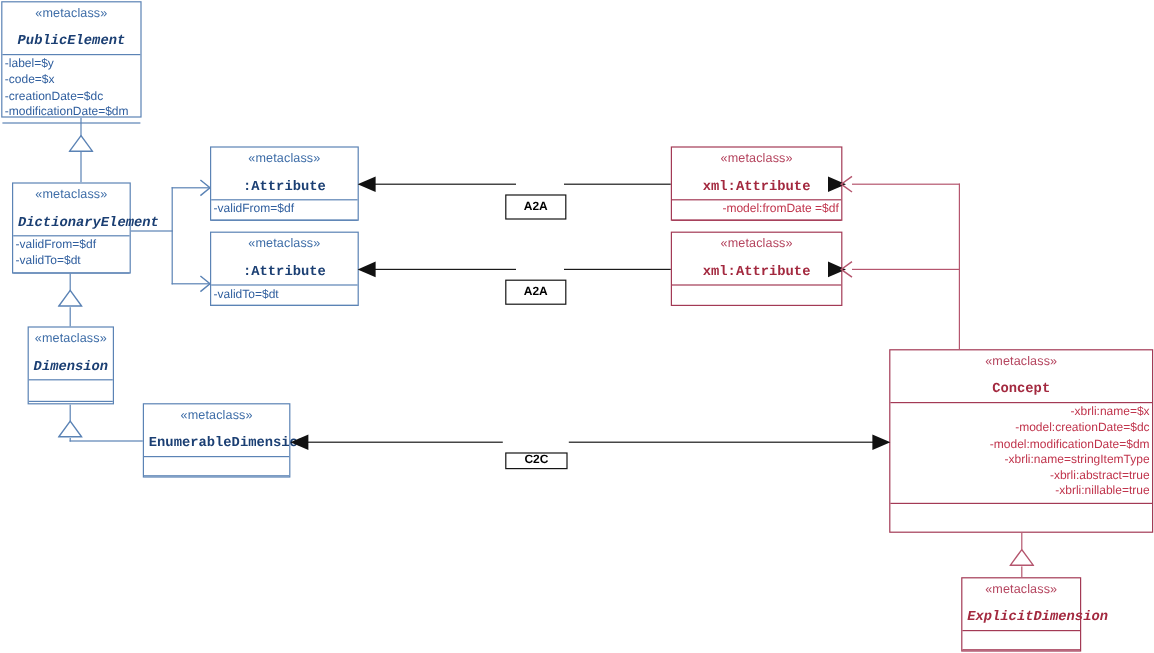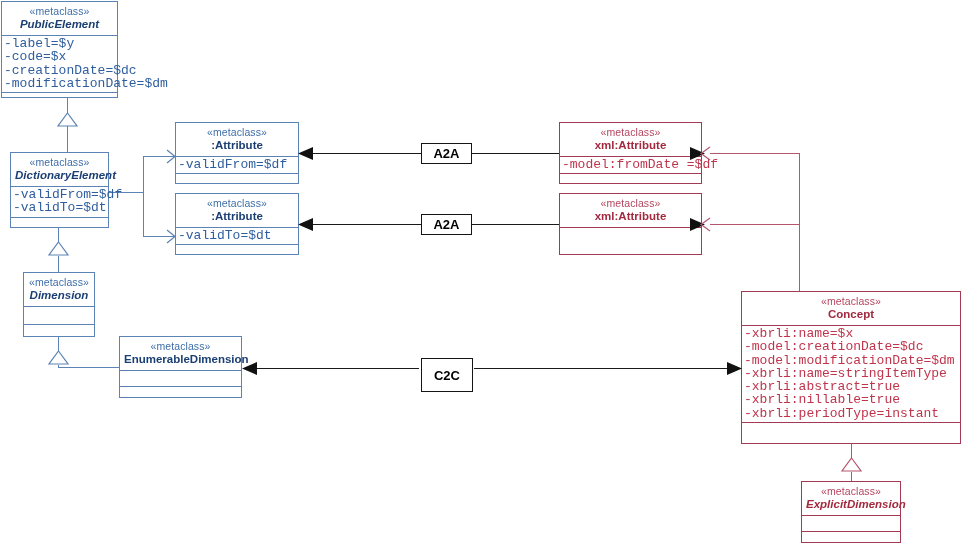--- a/index.html
+++ b/index.html
@@ -43,39 +43,39 @@
     letter-spacing:0.1px;
     text-align:center;
   }
   .red .stereo{ color:#b5455f; }
 
   .cname{
     display:block;
     font-size:11.5px;
     color:#1b3f73;
     font-weight:bold;
-    margin-top:1px;
+    margin-top:11px;
+    font-family:Liberation Mono, monospace;
   }
   .cname.italic{ font-style:italic; }
   .red .cname{ color:#a3293f; }
 
   .uml-attrs{
     box-sizing:border-box;
     padding:1px 2px 2px 2px;
     border-bottom:1px solid #5b83b5;
     flex:0 0 auto;
   }
-  .red .uml-attrs{ border-bottom-color:#a33a55; }
+  .red .uml-attrs{ border-bottom-color:#a33a55;text-align:right; }
 
   .attr{
-    font-size:13px;
+    font-size:10px;
     color:#2f5e9e;
     line-height:13.2px;
     white-space:nowrap;
-    font-family:Liberation Mono, monospace;
   }
   .red .attr{ color:#c0344c; }
 
   .uml-ops{ flex:1 1 auto; min-height:8px; }
 
   
   .ln{ position:absolute; background:#5b83b5; z-index:2; }
   .ln.red{ background:#b5566e; }
   .ln.blk{ background:#1a1a1a; }
   .h{ height:1px; }
@@ -87,28 +87,29 @@
   .arrow{ position:absolute; z-index:6; }
   .arrow svg{ display:block; }
 
   
   .elabel{
     position:absolute;
     box-sizing:border-box;
     background:#ffffff;
     border:1px solid #151515;
     color:#000000;
-    font-size:13px;
+    font-size:10px;
     font-weight:bold;
     text-align:center;
     line-height:1;
     display:flex;
     align-items:center;
     justify-content:center;
     z-index:7;
+    margin-top:19px;
   }
 </style>
 </head>
 <body>
 
 <div id="canvas">
 
   <div class="ln v" style="left:67px;top:98px;width:1px;height:16px;"></div>
   <div class="ln v" style="left:67px;top:126px;width:1px;height:26px;"></div>
   <div class="tri-wrap" style="left:57px;top:112px;">
@@ -191,21 +192,21 @@
   <div class="arrow" style="left:242px;top:361px;">
     <svg width="16" height="15" viewBox="0 0 16 15">
         <polygon points="0,7.5 15,1 15,14" fill="#111111"></polygon>
       </svg>
   </div>
   <div class="arrow" style="left:726px;top:361px;">
     <svg width="16" height="15" viewBox="0 0 16 15">
         <polygon points="16,7.5 1,1 1,14" fill="#111111"></polygon>
       </svg>
   </div>
-  <div class="elabel" style="left:421px;top:358px;width:52px;height:34px;">C2C</div>
+  <div class="elabel" style="left:421px;top:358px;width:52px;height:14px;">C2C</div>
 
   <div class="ln red v" style="left:799px;top:153px;width:1.3px;height:139px;"></div>
   <div class="ln red h" style="left:710px;top:153px;width:90px;height:1.3px;"></div>
   <div class="ln red h" style="left:710px;top:224px;width:90px;height:1.3px;"></div>
   <div class="arrow" style="left:698px;top:146px;">
     <svg width="14" height="15" viewBox="0 0 14 15">
         <polyline points="12,1 3,7.5 12,14" fill="none" stroke="#b5566e" stroke-width="1.2"></polyline>
       </svg>
   </div>
   <div class="arrow" style="left:698px;top:217px;">
@@ -304,21 +305,20 @@
       <span class="stereo">«metaclass»</span>
       <span class="cname">Concept</span>
     </div>
     <div class="uml-attrs">
       <div class="attr">-xbrli:name=$x</div>
       <div class="attr">-model:creationDate=$dc</div>
       <div class="attr">-model:modificationDate=$dm</div>
       <div class="attr">-xbrli:name=stringItemType</div>
       <div class="attr">-xbrli:abstract=true</div>
       <div class="attr">-xbrli:nillable=true</div>
-      <div class="attr">-xbrli:periodType=instant</div>
     </div>
     <div class="uml-ops"></div>
   </div>
 
   <div class="umlbox red" style="left:801px;top:481px;width:100px;height:62px;">
     <div class="uml-head">
       <span class="stereo">«metaclass»</span>
       <span class="cname italic">ExplicitDimension</span>
     </div>
     <div class="uml-attrs" style="height:16px;"></div>

